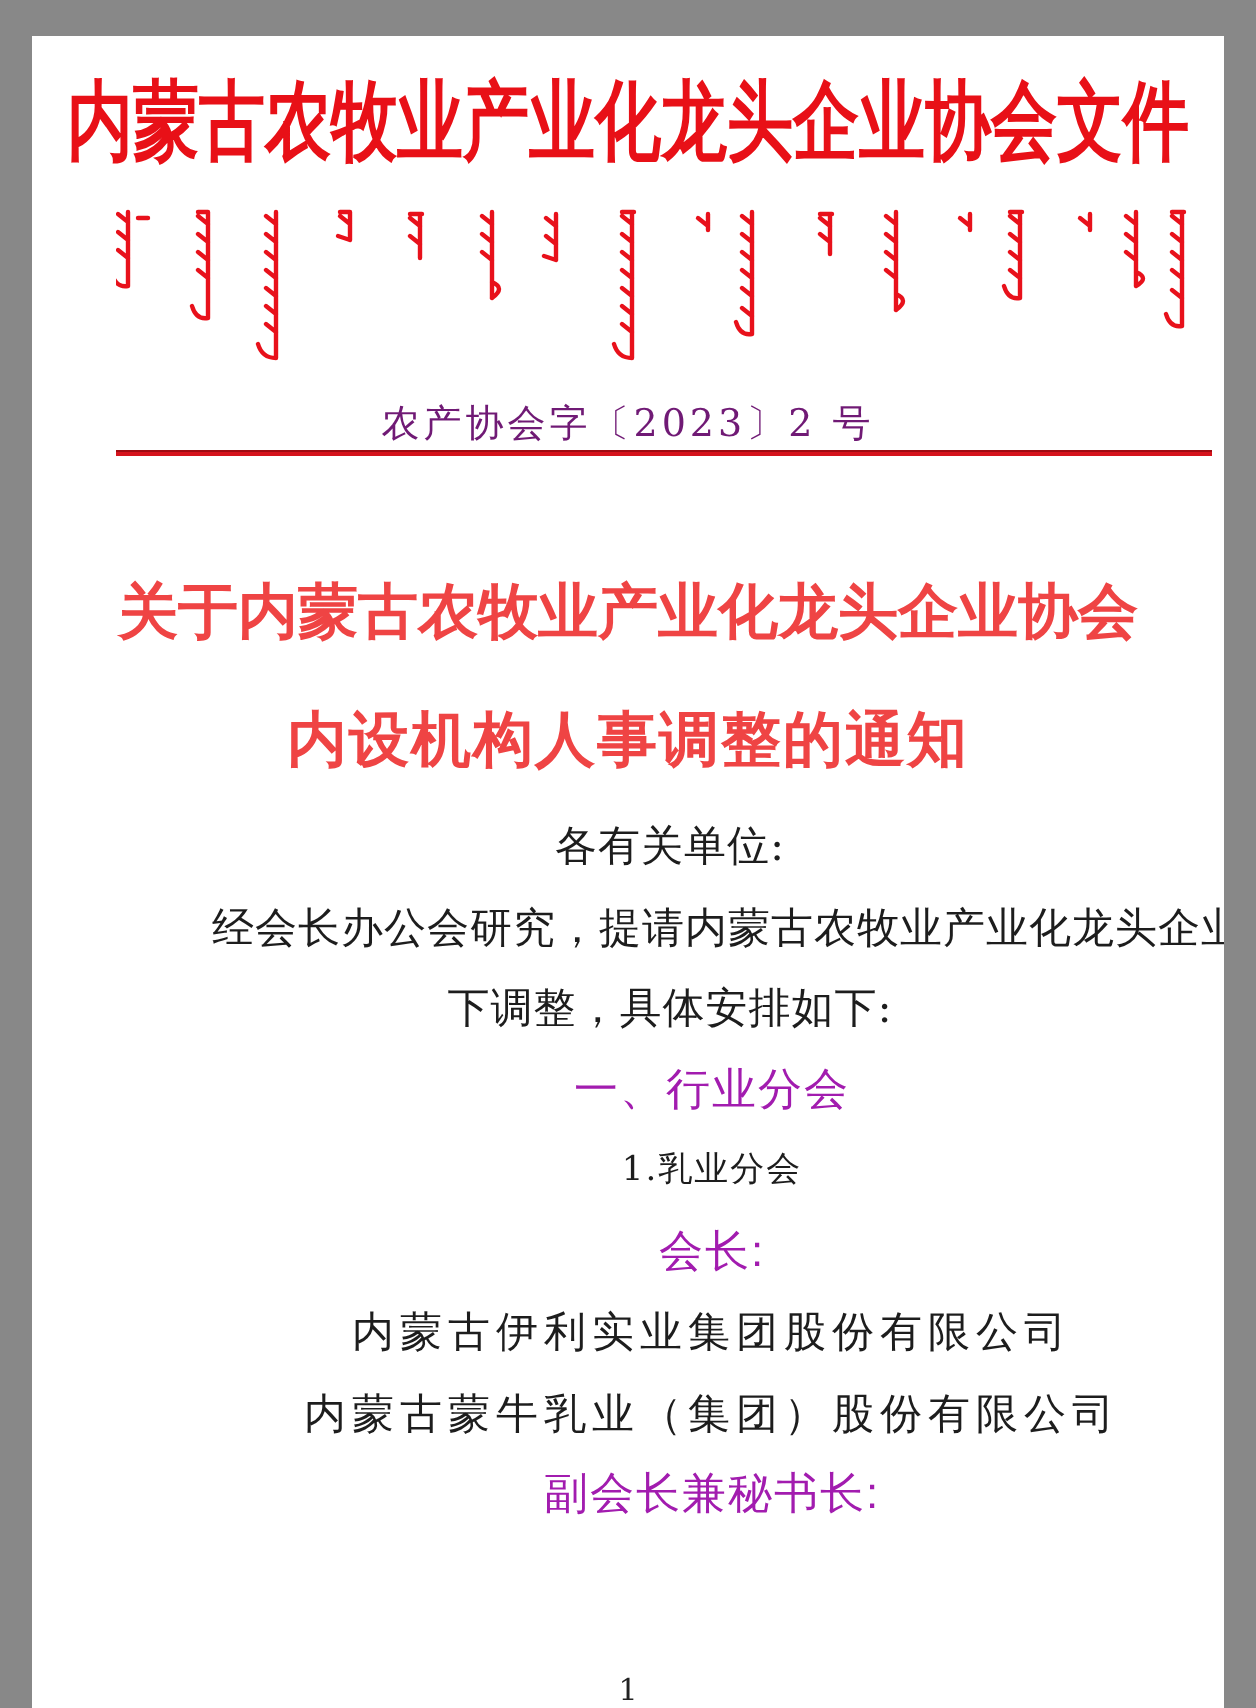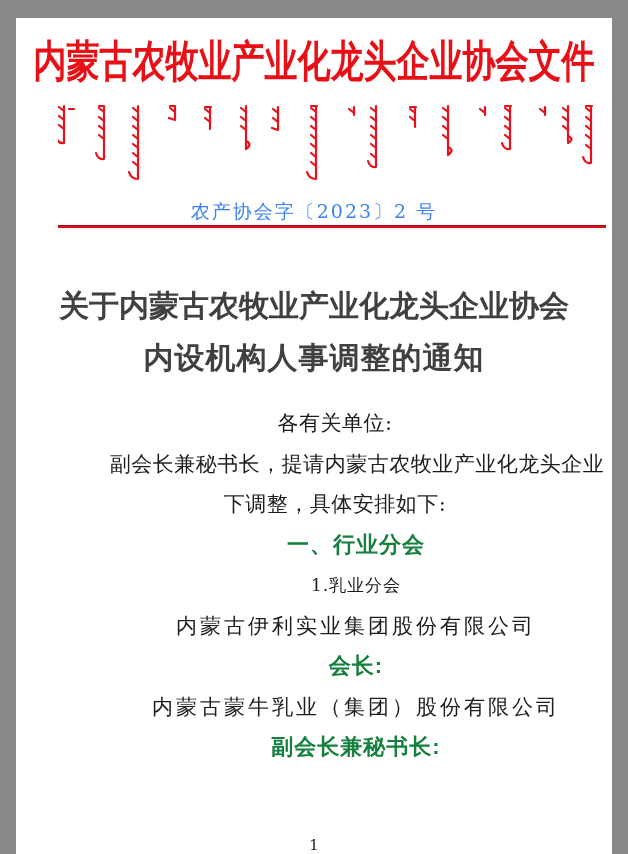--- a/index.html
+++ b/index.html
@@ -37,65 +37,65 @@
     height: 80px;
   }
   .doc-number {
     position: absolute;
     top: 181px;
     left: 0;
     width: 100%;
     text-align: center;
     font-size: 19px;
     letter-spacing: 2px;
-    color: #3b82f6;
+    color: #701a75;
   }
   .red-rule {
     position: absolute;
     top: 207px;
     left: 42px;
     width: 548px;
     height: 3px;
     background: #d5131c;
     border-top: 1px solid #a00b12;
   }
   
   .doc-title-line1, .doc-title-line2 {
     position: absolute;
     left: 0;
     width: 100%;
     text-align: center;
     font-size: 30px;
     font-weight: bold;
-    color: #404040;
+    color: #ef4444;
     white-space: nowrap;
   }
   .doc-title-line1 { top: 268px; letter-spacing: 0px; }
-  .doc-title-line2 { top: 320px; letter-spacing: 1px; }
+  .doc-title-line2 { top: 332px; letter-spacing: 1px; }
   
   .body-block {
     position: absolute;
     top: 385px;
     left: 46px;
     width: 546px;
     font-size: 21px;
     line-height: 40.5px;
     color: #1d1d1d;
     letter-spacing: 0.5px;
     text-align: center;
   }
   .line { white-space: nowrap; }
   .indent-first { padding-left: 44px; }
   .indent-2 { padding-left: 42px; }
   .heading {
     font-family: "Liberation Sans", "DejaVu Sans", sans-serif;
-    font-weight: bold;
+    font-weight: normal;
     font-size: 22px;
     letter-spacing: 1px;
-    color: #15803d;
+    color: #a21caf;
   }
   .sub-heading { font-size: 17px; letter-spacing: 1px; }
   .company { letter-spacing: 3px; }
   .page-number {
     position: absolute;
     top: 818px;
     left: 0;
     width: 100%;
     text-align: center;
     font-size: 15px;
@@ -133,25 +133,25 @@
 
   <div class="doc-number">农产协会字〔2023〕2 号</div>
 
   <div class="red-rule"></div>
 
   <div class="doc-title-line1">关于内蒙古农牧业产业化龙头企业协会</div>
   <div class="doc-title-line2">内设机构人事调整的通知</div>
 
   <div class="body-block">
     <div class="line">各有关单位:</div>
-    <div class="line indent-first">副会长兼秘书长，提请内蒙古农牧业产业化龙头企业</div>
+    <div class="line indent-first">经会长办公会研究，提请内蒙古农牧业产业化龙头企业</div>
     <div class="line">下调整，具体安排如下:</div>
     <div class="line indent-2 heading">一、行业分会</div>
     <div class="line indent-2 sub-heading">1.乳业分会</div>
+    <div class="line indent-2 heading">会长:</div>
     <div class="line indent-2 company">内蒙古伊利实业集团股份有限公司</div>
-    <div class="line indent-2 heading">会长:</div>
     <div class="line indent-2 company">内蒙古蒙牛乳业（集团）股份有限公司</div>
     <div class="line indent-2 heading">副会长兼秘书长:</div>
   </div>
 
   <div class="page-number">1</div>
 
 </div>
 
 </body></html>

